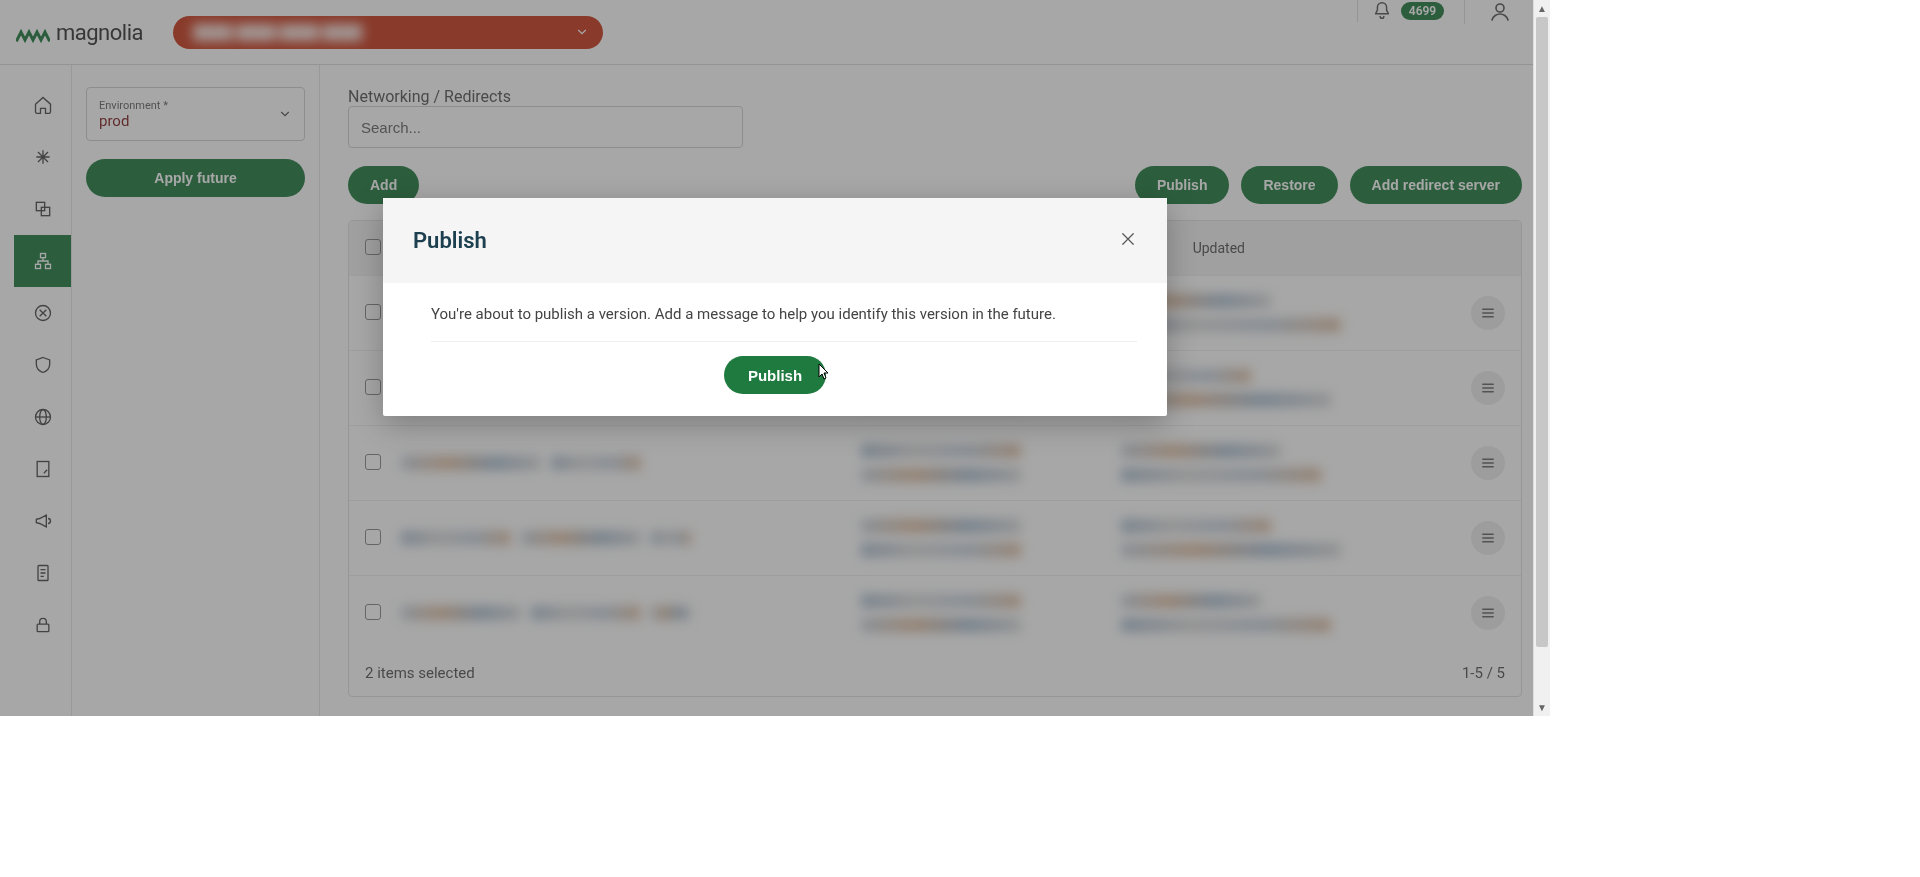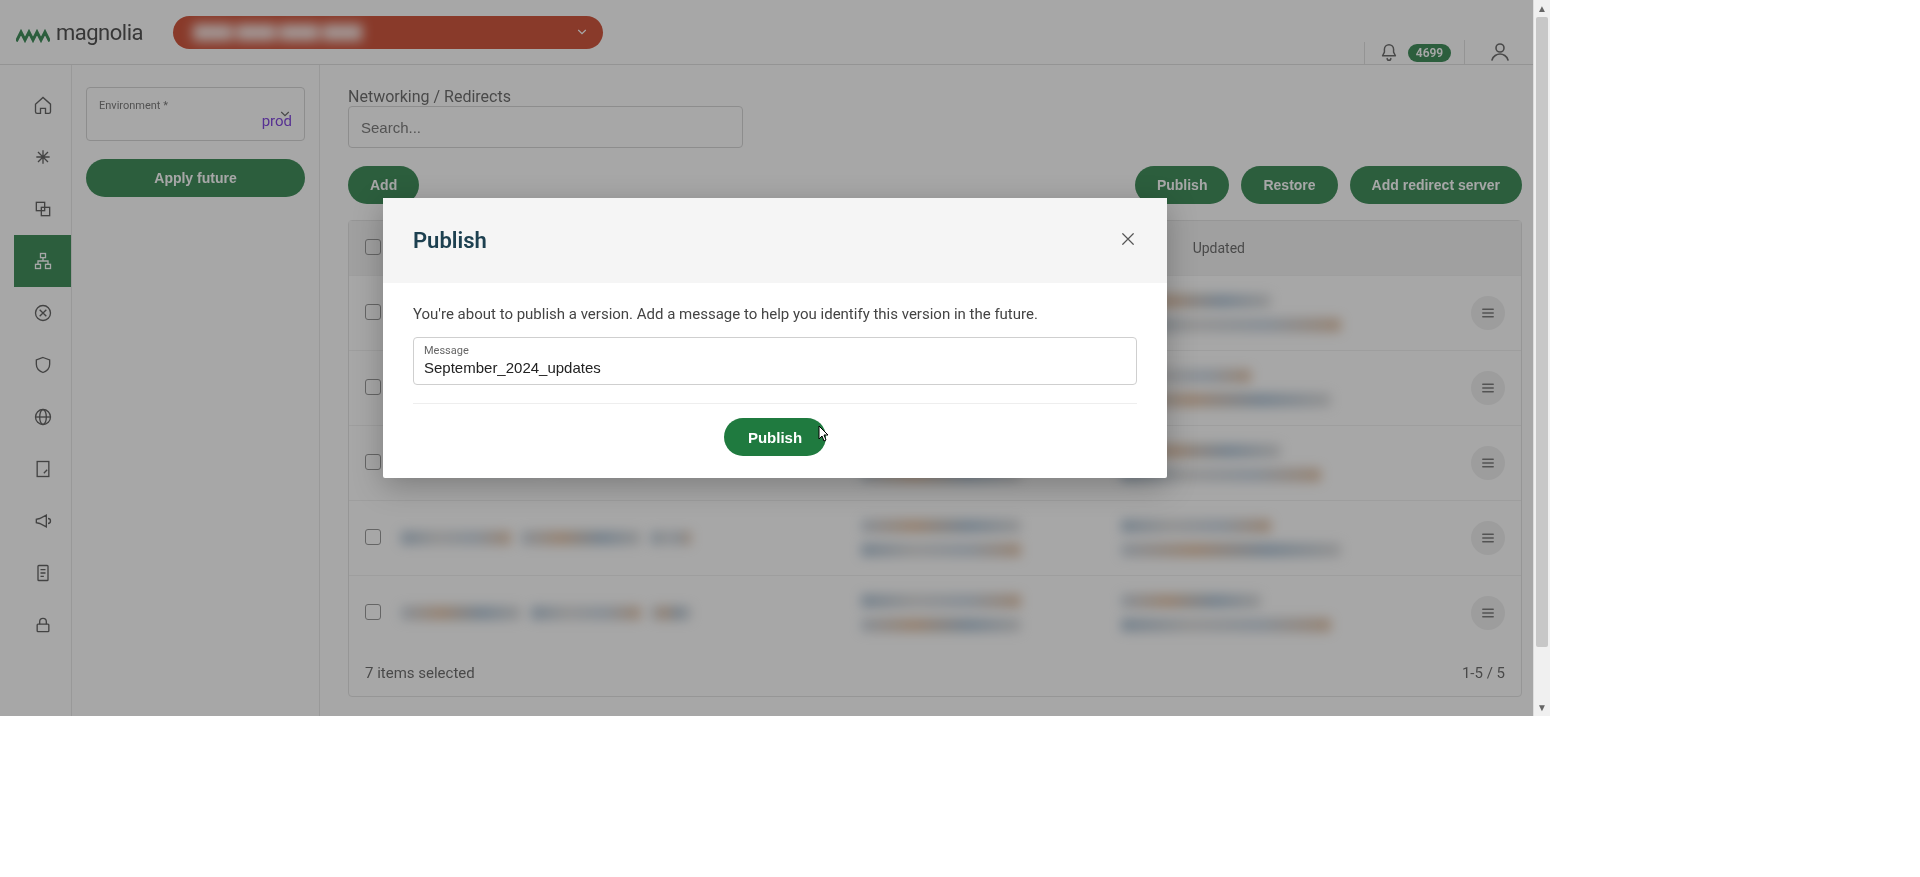--- a/index.html
+++ b/index.html
@@ -10,38 +10,38 @@
 
   
   .header { height: 65px; display: flex; align-items: center; border-bottom: 1px solid #ddd; padding: 0 16px; }
   .logo { display: flex; align-items: flex-end; gap: 6px; }
   .logo-mark { font-size: 18px; color: #1f7a3f; font-weight: bold; letter-spacing: -1px; }
   .logo-text { font-size: 22px; color: #333; font-weight: 400; letter-spacing: -0.5px; }
   .env-pill { margin-left: 30px; background: #c8391c; color: #fff; border-radius: 20px; height: 33px; display: flex; align-items: center; padding: 0 36px 0 20px; position: relative; width: 430px; }
   .env-pill .redact { filter: blur(6px); opacity: 0.85; flex: 1; }
   .env-pill .chev { position: absolute; right: 14px; }
   .header-spacer { flex: 1; }
-  .header-right { display: flex; align-items: flex-end; height: 100%; }
+  .header-right { display: flex; align-items: flex-start; height: 100%; gap: 7px; }
   .hdr-cell { width: 100px; display: flex; align-items: center; justify-content: center; gap: 8px; border-left: 1px solid #ddd; }
   .badge { background: #1f7a3f; color: #fff; border-radius: 10px; padding: 2px 8px; font-size: 12px; font-weight: 600; }
   .icon { display: inline-flex; }
 
   
   .body { flex: 1; display: flex; min-height: 0; padding-left: 14px; }
 
   
   .rail { width: 57px; display: flex; flex-direction: column; padding-top: 14px; }
   .rail-item { height: 52px; display: flex; align-items: center; justify-content: center; color: #4a4a4a; }
   .rail-item.active { background: #1f7a3f; color: #fff; }
 
   
   .sidebar { width: 249px; border-left: 1px solid #e5e5e5; border-right: 1px solid #e5e5e5; padding: 22px 14px; }
   .select { border: 1px solid #cfcfcf; border-radius: 4px; padding: 8px 12px 8px 12px; position: relative; height: 54px; display: flex; flex-direction: column; justify-content: center; }
   .select-label { font-size: 11px; color: #666; }
-  .select-value { font-size: 15px; color: #6d28d9; text-align: right; }
+  .select-value { font-size: 15px; color: #7f1d1d; }
   .select .chev { position: absolute; right: 12px; top: 50%; transform: translateY(-50%); }
   .apply-btn { margin-top: 18px; width: 100%; height: 38px; background: #1f7a3f; color: #fff; border: none; border-radius: 20px; font-weight: 600; font-size: 14px; cursor: pointer; }
 
   
   .main { flex: 1; padding: 22px 28px; min-width: 0; overflow: hidden; }
   .crumbs { font-size: 16px; color: #555; }
   .search { width: 395px; height: 42px; border: 1px solid #d0d0d0; border-radius: 4px; padding: 0 12px; font-size: 15px; color: #000000; }
   .search::placeholder { color: #666; }
   .toolbar { margin-top: 18px; display: flex; gap: 12px; }
   .pill-btn { height: 38px; padding: 0 22px; background: #1f7a3f; color: #fff; border: none; border-radius: 20px; font-weight: 600; font-size: 14px; cursor: pointer; }
@@ -67,21 +67,21 @@
   .row-act { position: absolute; right: 16px; width: 34px; height: 34px; border-radius: 50%; background: #ededed; display: flex; align-items: center; justify-content: center; }
   .tfoot { display: flex; align-items: center; height: 46px; padding: 0 16px; color: #555; font-size: 15px; }
   .tfoot-right { margin-left: auto; }
 
   
   .scrim { position: absolute; inset: 0; background: rgba(60,60,60,0.45); display: flex; align-items: flex-start; justify-content: center; padding-top: 198px; }
   .modal { width: 784px; background: #fff; border-radius: 2px; box-shadow: 0 8px 30px rgba(0,0,0,0.25); }
   .modal-head { background: #f5f5f5; padding: 30px 30px; display: flex; align-items: center; }
   .modal-title { color: #1d4050; font-size: 22px; font-weight: 600; }
   .modal-close { margin-left: auto; cursor: pointer; }
-  .modal-body { padding: 22px 30px 0 30px; }
+  .modal-body { padding: 22px 30px 0 30px; margin-left: 18px; }
   .modal-desc { color: #444; font-size: 15px; }
   .field { margin-top: 14px; border: 1px solid #cfcfcf; border-radius: 4px; padding: 6px 10px 8px 10px; }
   .field-label { font-size: 11px; color: #666; }
   .field-input { width: 100%; border: none; outline: none; font-size: 15px; color: #222; padding-top: 2px; }
   .modal-sep { height: 1px; background: #eee; margin-top: 18px; }
   .modal-foot { padding: 14px 0 22px 0; display: flex; justify-content: center; position: relative; }
   .publish-btn { height: 38px; padding: 0 24px; background: #1f7a3f; color: #fff; border: none; border-radius: 20px; font-weight: 600; font-size: 15px; cursor: pointer; }
   .cursor { position: absolute; left: calc(50% + 38px); top: 20px; pointer-events: none; }
 
   
@@ -370,45 +370,41 @@
           <div class="row-act">
               <span class="icon">
                 <svg width="18" height="18" viewBox="0 0 24 24">
                   <path d="M5 7h14M5 12h14M5 17h14" stroke="#666" stroke-width="1.8" stroke-linecap="round"></path>
                 </svg>
               </span>
             </div>
         </div>
 
         <div class="tfoot">
-          <span>7 items selected</span>
+          <span>2 items selected</span>
           <span class="tfoot-right">1-5 / 5</span>
         </div>
       </div>
     </div>
   </div>
 
   <div class="scrim">
     <div class="modal">
       <div class="modal-head">
         <div class="modal-title">Publish</div>
         <div class="modal-close">
           <span class="icon">
               <svg width="18" height="18" viewBox="0 0 24 24">
                 <path d="M5 5l14 14M19 5L5 19" stroke="#555" stroke-width="1.6" stroke-linecap="round"></path>
               </svg>
             </span>
         </div>
       </div>
       <div class="modal-body">
         <div class="modal-desc">You're about to publish a version. Add a message to help you identify this version in the future.</div>
-        <div class="field">
-          <div class="field-label">Message</div>
-          <input class="field-input" type="text" value="September_2024_updates" style="">
-        </div>
         <div class="modal-sep"></div>
       </div>
       <div class="modal-foot">
         <button class="publish-btn">Publish</button>
         <span class="cursor">
           <svg width="18" height="22" viewBox="0 0 18 22">
               <path d="M6 2v13l3-3 2 5 2-1-2-5h4z" fill="#fff" stroke="#000" stroke-width="1"></path>
             </svg>
         </span>
       </div>

